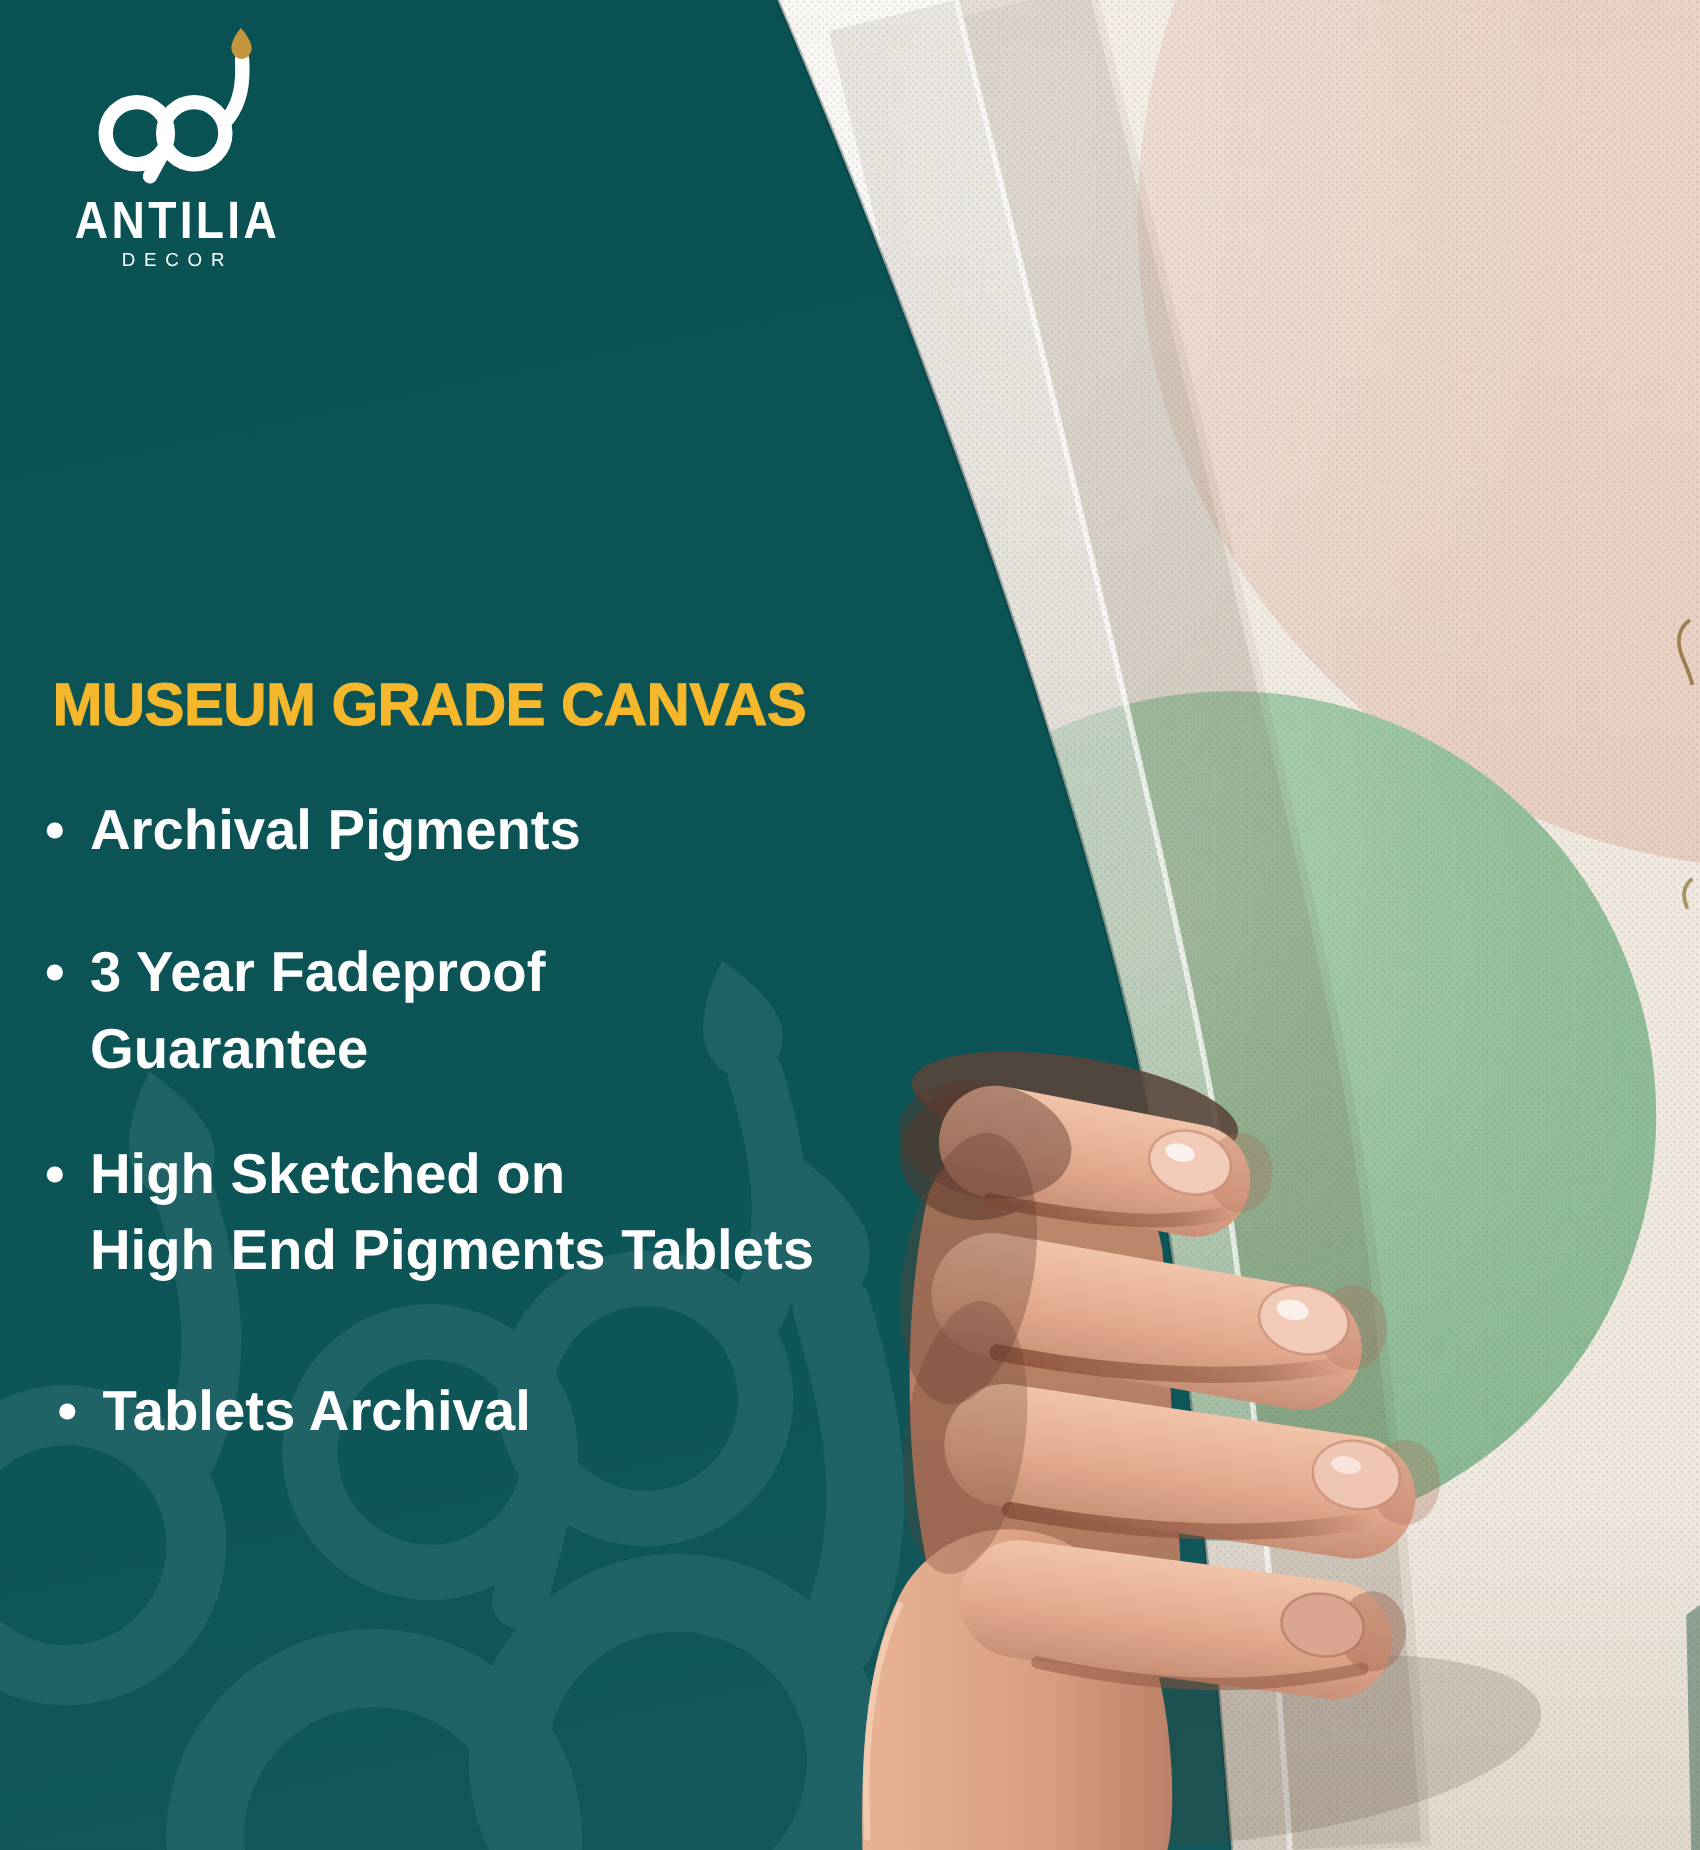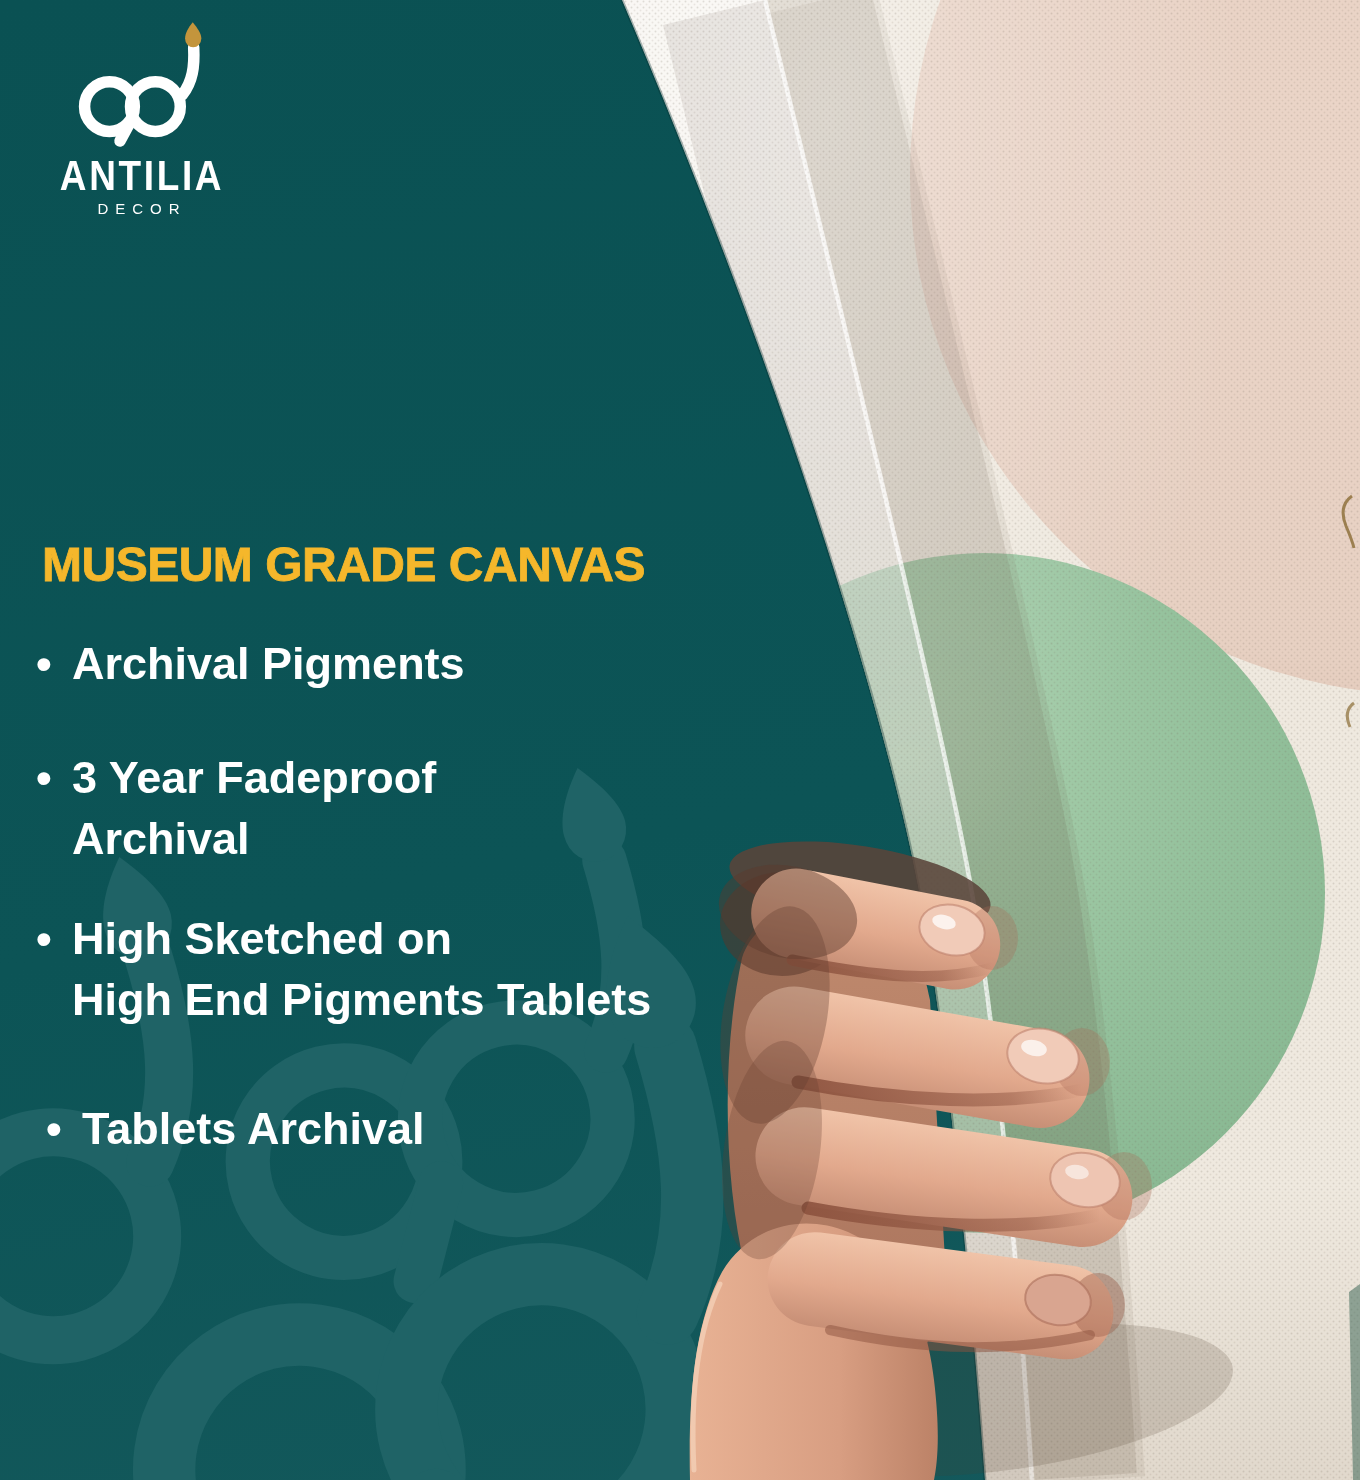--- a/index.html
+++ b/index.html
@@ -196,21 +196,21 @@
       <span class="flines">
         <span>Archival Pigments</span>
         <span></span>
       </span>
     </div>
 
     <div class="feature feature-2">
       <span class="dot">•</span>
       <span class="flines">
         <span>3 Year Fadeproof</span>
-        <span>Archival</span>
+        <span>Guarantee</span>
       </span>
     </div>
 
     <div class="feature feature-3">
       <span class="dot">•</span>
       <span class="flines">
         <span>High Sketched on</span>
         <span>High End Pigments Tablets</span>
       </span>
     </div>

